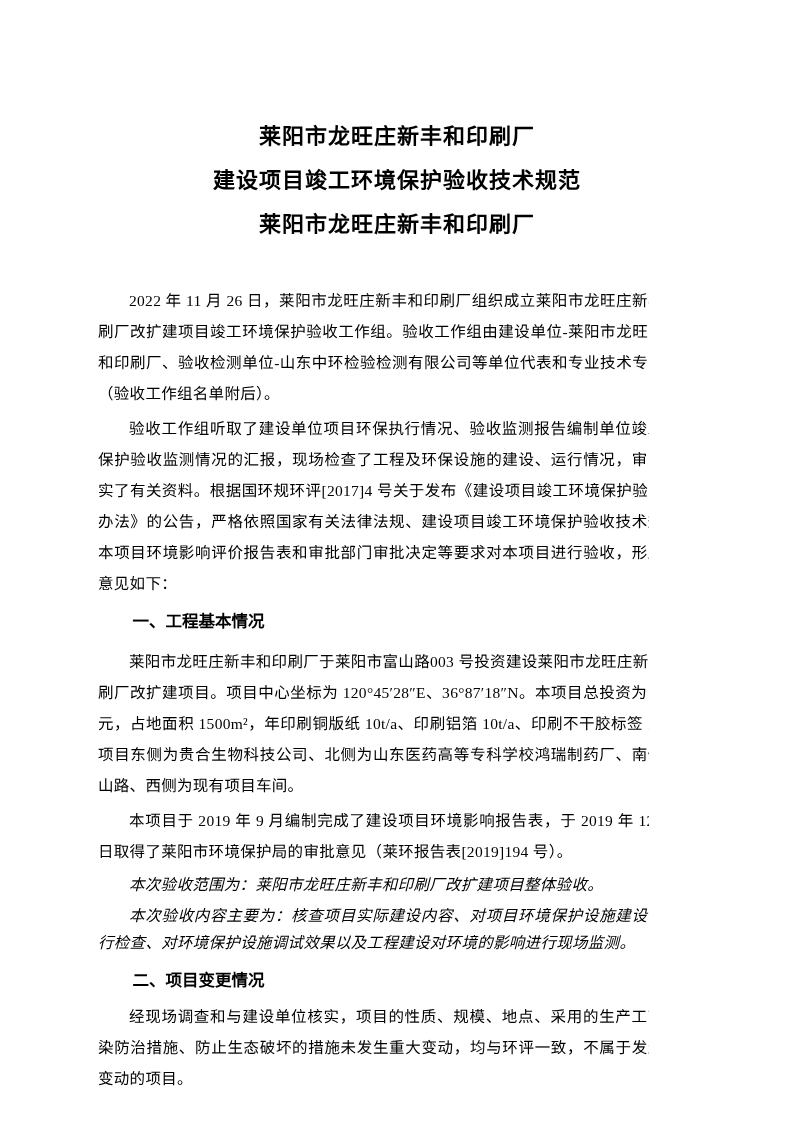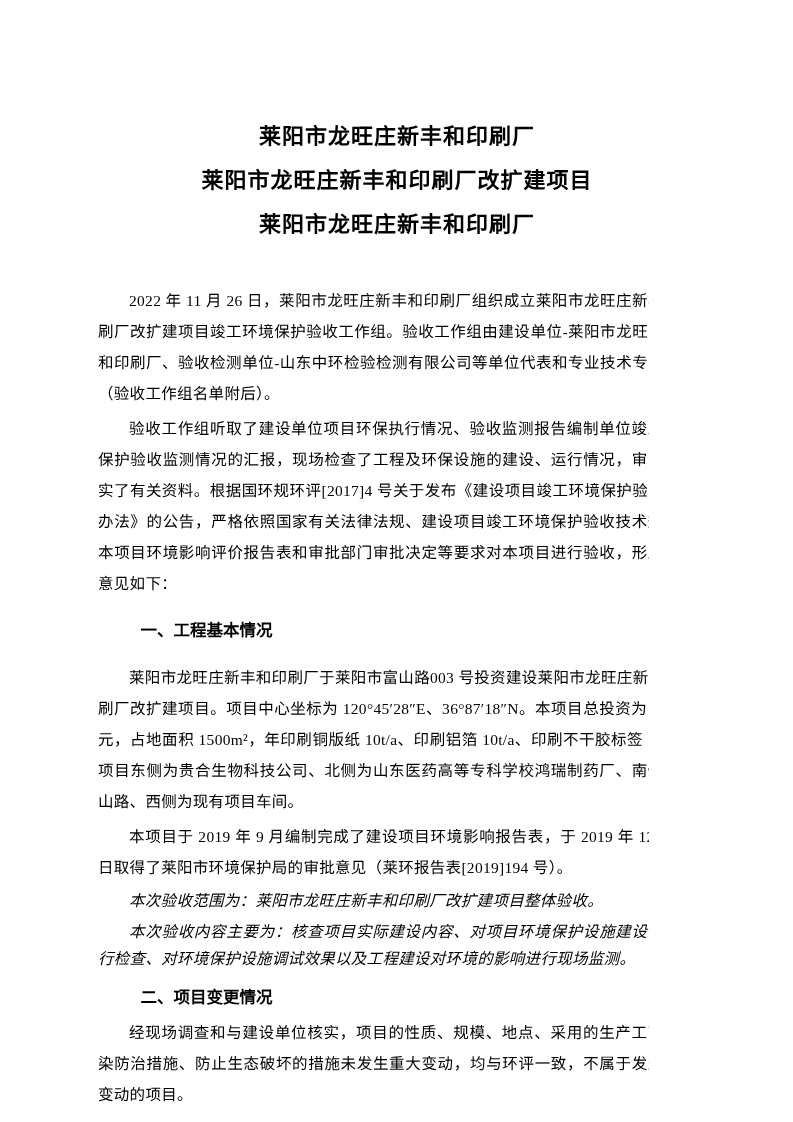--- a/index.html
+++ b/index.html
@@ -40,41 +40,41 @@
     text-justify: inter-ideograph;
     text-indent: 2em;
     letter-spacing: 0.3px;
     margin: 4px;
   }
   .para.tight {
     line-height: 27px;
     font-style: italic;
   }
   .heading {
-    font-family: Liberation Sans, sans-serif;
+    font-family: Liberation Mono, monospace;
     font-weight: bold;
     font-size: 16.5px;
     line-height: 31px;
     text-indent: 1.85em;
-    margin: 16px;
+    margin: 8px;
   }
   .heading.spaced {
     margin-top: 10px;
     margin-bottom: 3px;
   }
 </style>
 </head>
 <body>
 
 <div class="page">
   <div class="page-content">
 
     <div class="title-block">
       <div class="doc-title">莱阳市龙旺庄新丰和印刷厂</div>
-      <div class="doc-title">莱阳市龙旺庄新丰和印刷厂改扩建项目</div>
+      <div class="doc-title">建设项目竣工环境保护验收技术规范</div>
       <div class="doc-title">莱阳市龙旺庄新丰和印刷厂</div>
     </div>
 
     <p class="para">2022 年 11 月 26 日，莱阳市龙旺庄新丰和印刷厂组织成立莱阳市龙旺庄新丰和印刷厂改扩建项目竣工环境保护验收工作组。验收工作组由建设单位-莱阳市龙旺庄新丰和印刷厂、验收检测单位-山东中环检验检测有限公司等单位代表和专业技术专家组成（验收工作组名单附后）。</p>
 
     <p class="para">验收工作组听取了建设单位项目环保执行情况、验收监测报告编制单位竣工环境保护验收监测情况的汇报，现场检查了工程及环保设施的建设、运行情况，审阅并核实了有关资料。根据国环规环评[2017]4 号关于发布《建设项目竣工环境保护验收暂行办法》的公告，严格依照国家有关法律法规、建设项目竣工环境保护验收技术规范、本项目环境影响评价报告表和审批部门审批决定等要求对本项目进行验收，形成验收意见如下：</p>
 
     <h2 class="heading">一、工程基本情况</h2>
 
     <p class="para">莱阳市龙旺庄新丰和印刷厂于莱阳市富山路003 号投资建设莱阳市龙旺庄新丰和印刷厂改扩建项目。项目中心坐标为 120°45′28″E、36°87′18″N。本项目总投资为 150 万元，占地面积 1500m²，年印刷铜版纸 10t/a、印刷铝箔 10t/a、印刷不干胶标签 12t/a。项目东侧为贵合生物科技公司、北侧为山东医药高等专科学校鸿瑞制药厂、南侧为富山路、西侧为现有项目车间。</p>

